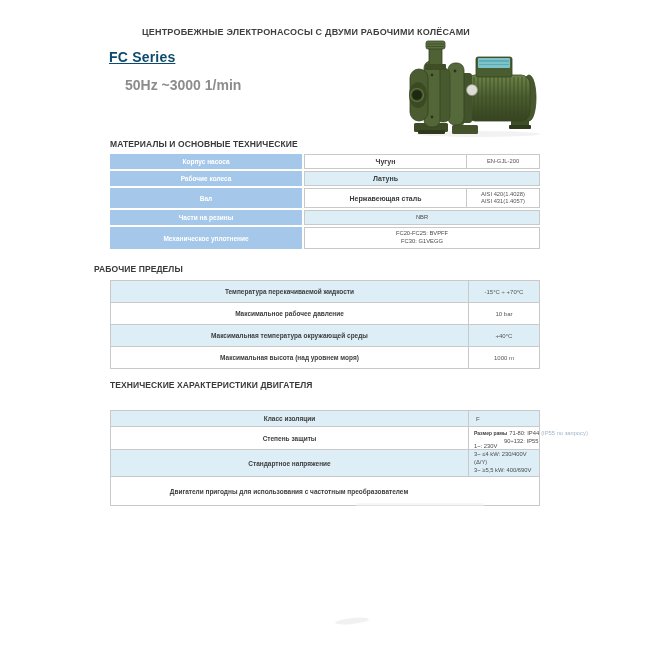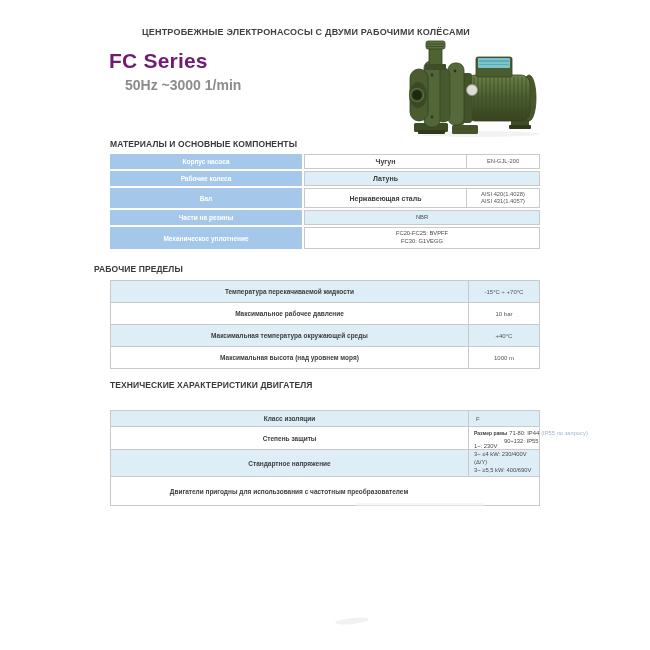--- a/index.html
+++ b/index.html
@@ -3,21 +3,21 @@
 <meta charset="utf-8">
 <style>
   html,body{margin:0;padding:0;}
   body{
     width:650px;height:650px;position:relative;background:#ffffff;
     font-family:"Liberation Sans", sans-serif;color:#3c3c3c;overflow:hidden;
   }
   .abs{position:absolute;}
   
   .doc-title{left:110px;top:27px;font-size:9px;font-weight:bold;color:#3f3f3f;letter-spacing:.2px;padding-left:32px;}
-  .series{left:109px;top:49px;font-size:21px;font-weight:bold;color:#701a75;letter-spacing:.2px;}
+  .series{left:109px;top:49px;font-size:14px;font-weight:bold;color:#0c4a6e;letter-spacing:.2px;text-decoration:underline;}
   .subtitle{left:110px;top:77px;font-size:14px;font-weight:bold;color:#8c8c8c;margin-left:15px;}
   .pump-img{left:408px;top:33px;width:140px;height:106px;}
   
   .sec-head{font-size:8.5px;font-weight:bold;color:#3a3a3a;letter-spacing:.1px;}
   .sec1{left:110px;top:139px;}
   .sec2{left:94px;top:264px;}
   .sec3{left:110px;top:380px;}
   
   .t1{left:110px;top:154px;width:430px;display:flex;flex-direction:column;gap:2px;}
   .t1-row{display:flex;gap:2px;}
@@ -126,21 +126,21 @@
     <line x1="19" y1="11" x2="36" y2="11" stroke="#3a4722" stroke-width="0.8"></line>
     <line x1="19" y1="13.5" x2="36" y2="13.5" stroke="#3a4722" stroke-width="0.8"></line>
     <rect x="17" y="31" width="21" height="6" rx="1" fill="#3f4e27"></rect>
 
     <circle cx="24" cy="42" r="1.4" fill="#2c3618"></circle>
     <circle cx="47" cy="38" r="1.4" fill="#2c3618"></circle>
     <circle cx="24" cy="84" r="1.4" fill="#2c3618"></circle>
   </svg>
 </div>
 
-<div class="abs sec-head sec1">МАТЕРИАЛЫ И ОСНОВНЫЕ КОМПОНЕНТЫ</div>
+<div class="abs sec-head sec1">МАТЕРИАЛЫ И ОСНОВНЫЕ ТЕХНИЧЕСКИЕ</div>
 
 <div class="abs t1">
   <div class="t1-row h15">
     <div class="t1-label">Корпус насоса</div>
     <div class="t1-val">
       <div class="t1-mid">Чугун</div>
       <div class="t1-right">EN-GJL-200</div>
     </div>
   </div>
   <div class="t1-row h15">

